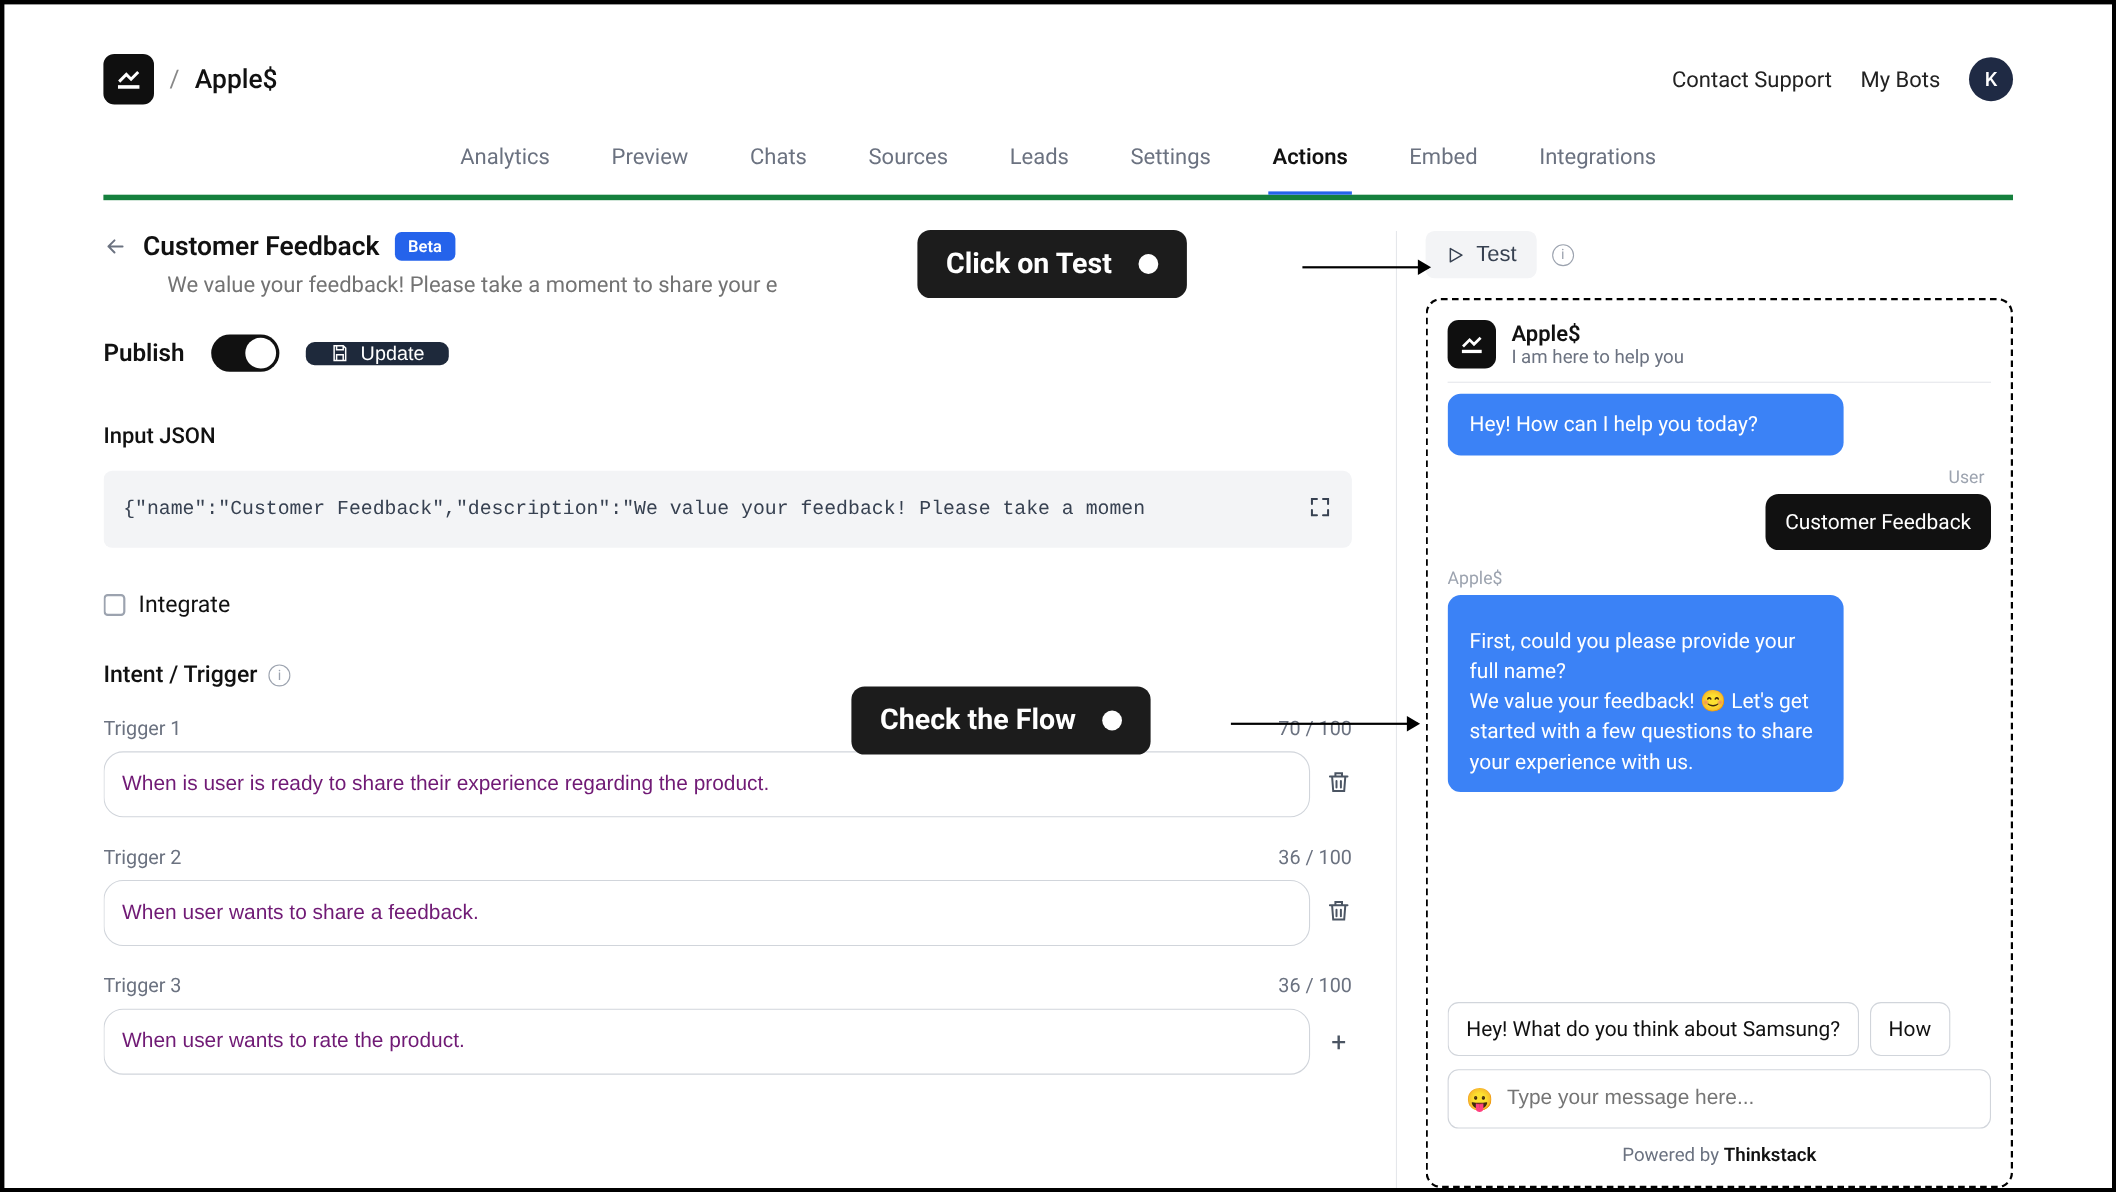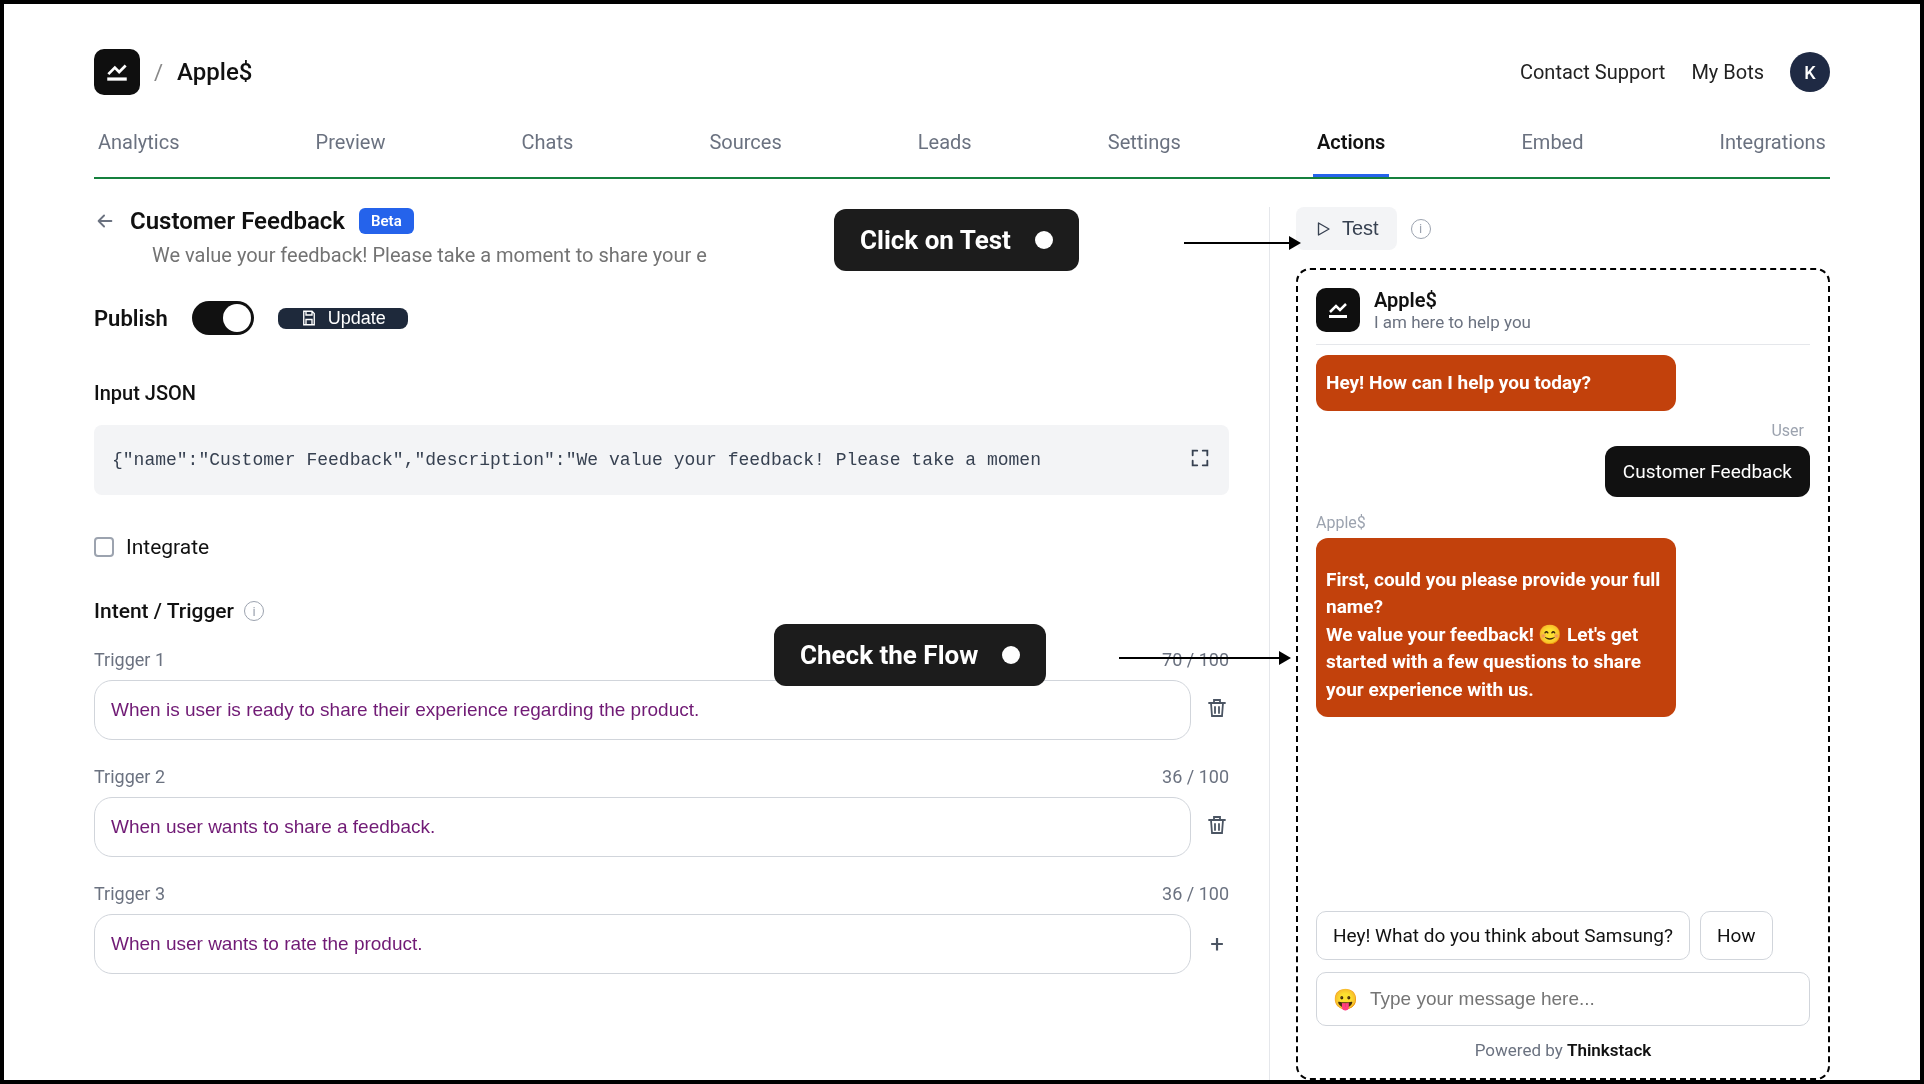--- a/index.html
+++ b/index.html
@@ -8,21 +8,21 @@
 .inner { padding: 40px 90px 0 90px; height: 100%; display: flex; flex-direction: column; }
 .topbar { display: flex; align-items: center; justify-content: space-between; height: 56px; }
 .topbar-left { display: flex; align-items: center; gap: 14px; }
 .logo { width: 46px; height: 46px; background: #0f0f0f; border-radius: 10px; display: flex; align-items: center; justify-content: center; }
 .logo svg { width: 26px; height: 26px; }
 .slash { color: #888; font-size: 22px; }
 .workspace-name { font-size: 24px; color: #111; font-weight: 500; }
 .topbar-right { display: flex; align-items: center; gap: 26px; }
 .top-link { font-size: 20px; color: #222; cursor: pointer; }
 .avatar { width: 40px; height: 40px; border-radius: 50%; background: #1f2a44; color: #fff; display: flex; align-items: center; justify-content: center; font-size: 18px; font-weight: 500; }
-.tabs { display: flex; justify-content: space-between; gap: 48px; margin-top: 30px; border-bottom: 2px solid #15803d; position: relative; }
+.tabs { display: flex; justify-content: center; gap: 48px; margin-top: 30px; border-bottom: 5px solid #15803d; position: relative; }
 .tab { font-size: 20px; color: #6b7280; padding: 0 4px 20px 4px; cursor: pointer; }
 .tab.active { color: #111; font-weight: 600; border-bottom: 3px solid #2563eb; }
 .content { display: flex; flex: 1; overflow: hidden; margin-top: 28px; }
 .left { flex: 1; padding-right: 40px; overflow-y: auto; border-right: 1px solid #e5e7eb; }
 .right { width: 560px; padding-left: 26px; display: flex; flex-direction: column; }
 .header-row { display: flex; align-items: center; gap: 14px; }
 .back-arrow { color: #6b7280; cursor: pointer; display: flex; }
 .action-title { font-size: 24px; font-weight: 600; color: #111; }
 .beta-badge { background: #2563eb; color: #fff; font-size: 15px; font-weight: 600; padding: 4px 12px; border-radius: 6px; }
 .action-subtitle { font-size: 20px; color: #737373; margin-top: 8px; margin-left: 58px; }
@@ -48,21 +48,21 @@
 .trash-icon { cursor: pointer; color: #4b5563; }
 .plus-icon { cursor: pointer; color: #4b5563; font-size: 24px; width: 24px; text-align: center; }
 .right-head { display: flex; align-items: center; gap: 14px; margin-bottom: 18px; }
 .test-btn { background: #f3f4f6; border: none; border-radius: 8px; padding: 10px 18px; font-size: 20px; display: flex; align-items: center; gap: 10px; cursor: pointer; color: #374151; }
 .chat-panel { border: 2.5px dashed #000; border-radius: 14px; flex: 1; padding: 18px; display: flex; flex-direction: column; overflow: hidden; }
 .chat-header { display: flex; align-items: center; gap: 14px; padding-bottom: 12px; border-bottom: 1px solid #e5e7eb; }
 .chat-logo { width: 44px; height: 44px; background: #0f0f0f; border-radius: 10px; display: flex; align-items: center; justify-content: center; }
 .chat-title { font-size: 20px; font-weight: 600; }
 .chat-sub { font-size: 17px; color: #6b7280; }
 .chat-body { flex: 1; overflow-y: auto; padding-top: 10px; }
-.msg-bot { background: #c2410c; color: #fff; padding: 14px 10px; border-radius: 12px; max-width: 360px; font-size: 19px; margin-bottom: 10px; line-height: 1.45; font-weight: bold; }
+.msg-bot { background: #3b82f6; color: #fff; padding: 14px 20px; border-radius: 12px; max-width: 360px; font-size: 19px; margin-bottom: 10px; line-height: 1.45; }
 .msg-user-label { text-align: right; color: #9ca3af; font-size: 16px; margin-top: 8px; padding-right: 6px; }
 .msg-user { background: #111; color: #fff; padding: 14px 18px; border-radius: 12px; font-size: 19px; margin-left: auto; width: fit-content; margin-top: 6px; }
 .msg-bot-label { color: #9ca3af; font-size: 16px; margin-top: 16px; }
 .suggest-row { display: flex; gap: 10px; margin-top: 12px; overflow: hidden; }
 .suggest-chip { border: 1px solid #d1d5db; border-radius: 10px; padding: 12px 16px; font-size: 19px; white-space: nowrap; cursor: pointer; }
 .input-row { border: 1px solid #d1d5db; border-radius: 10px; padding: 14px 16px; margin-top: 12px; display: flex; align-items: center; gap: 12px; }
 .emoji { font-size: 20px; }
 .chat-input { border: none; outline: none; font-size: 19px; flex: 1; color: #9ca3af; }
 .powered { text-align: center; font-size: 17px; color: #6b7280; margin-top: 14px; }
 .powered strong { color: #111; font-weight: 600; }

